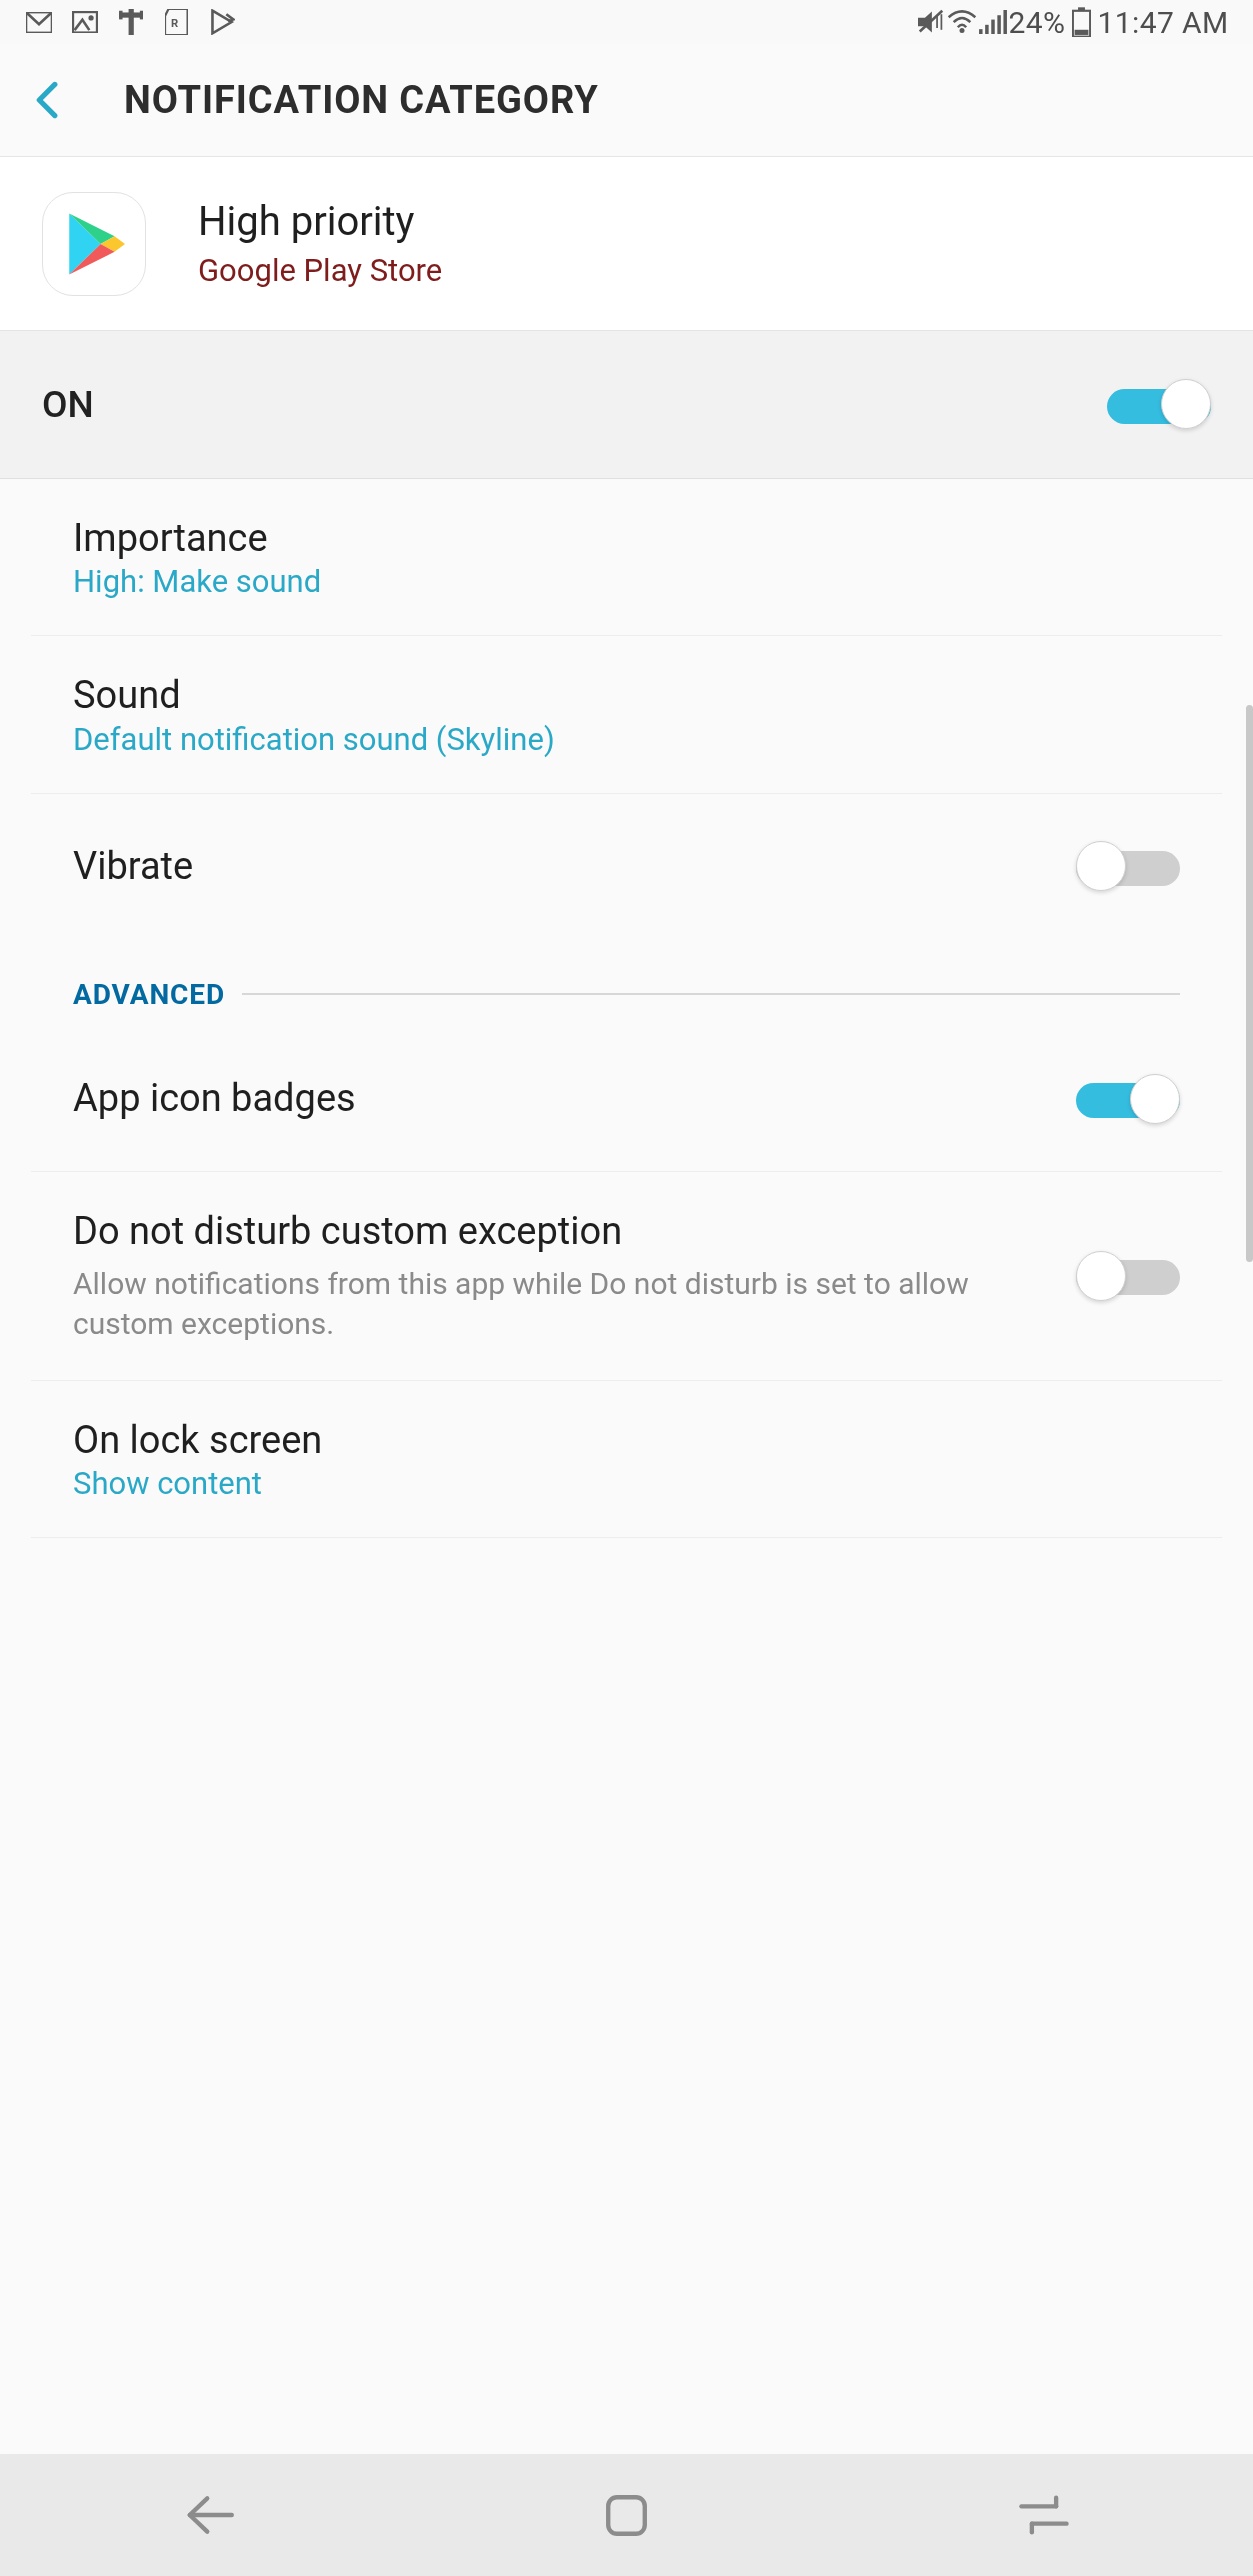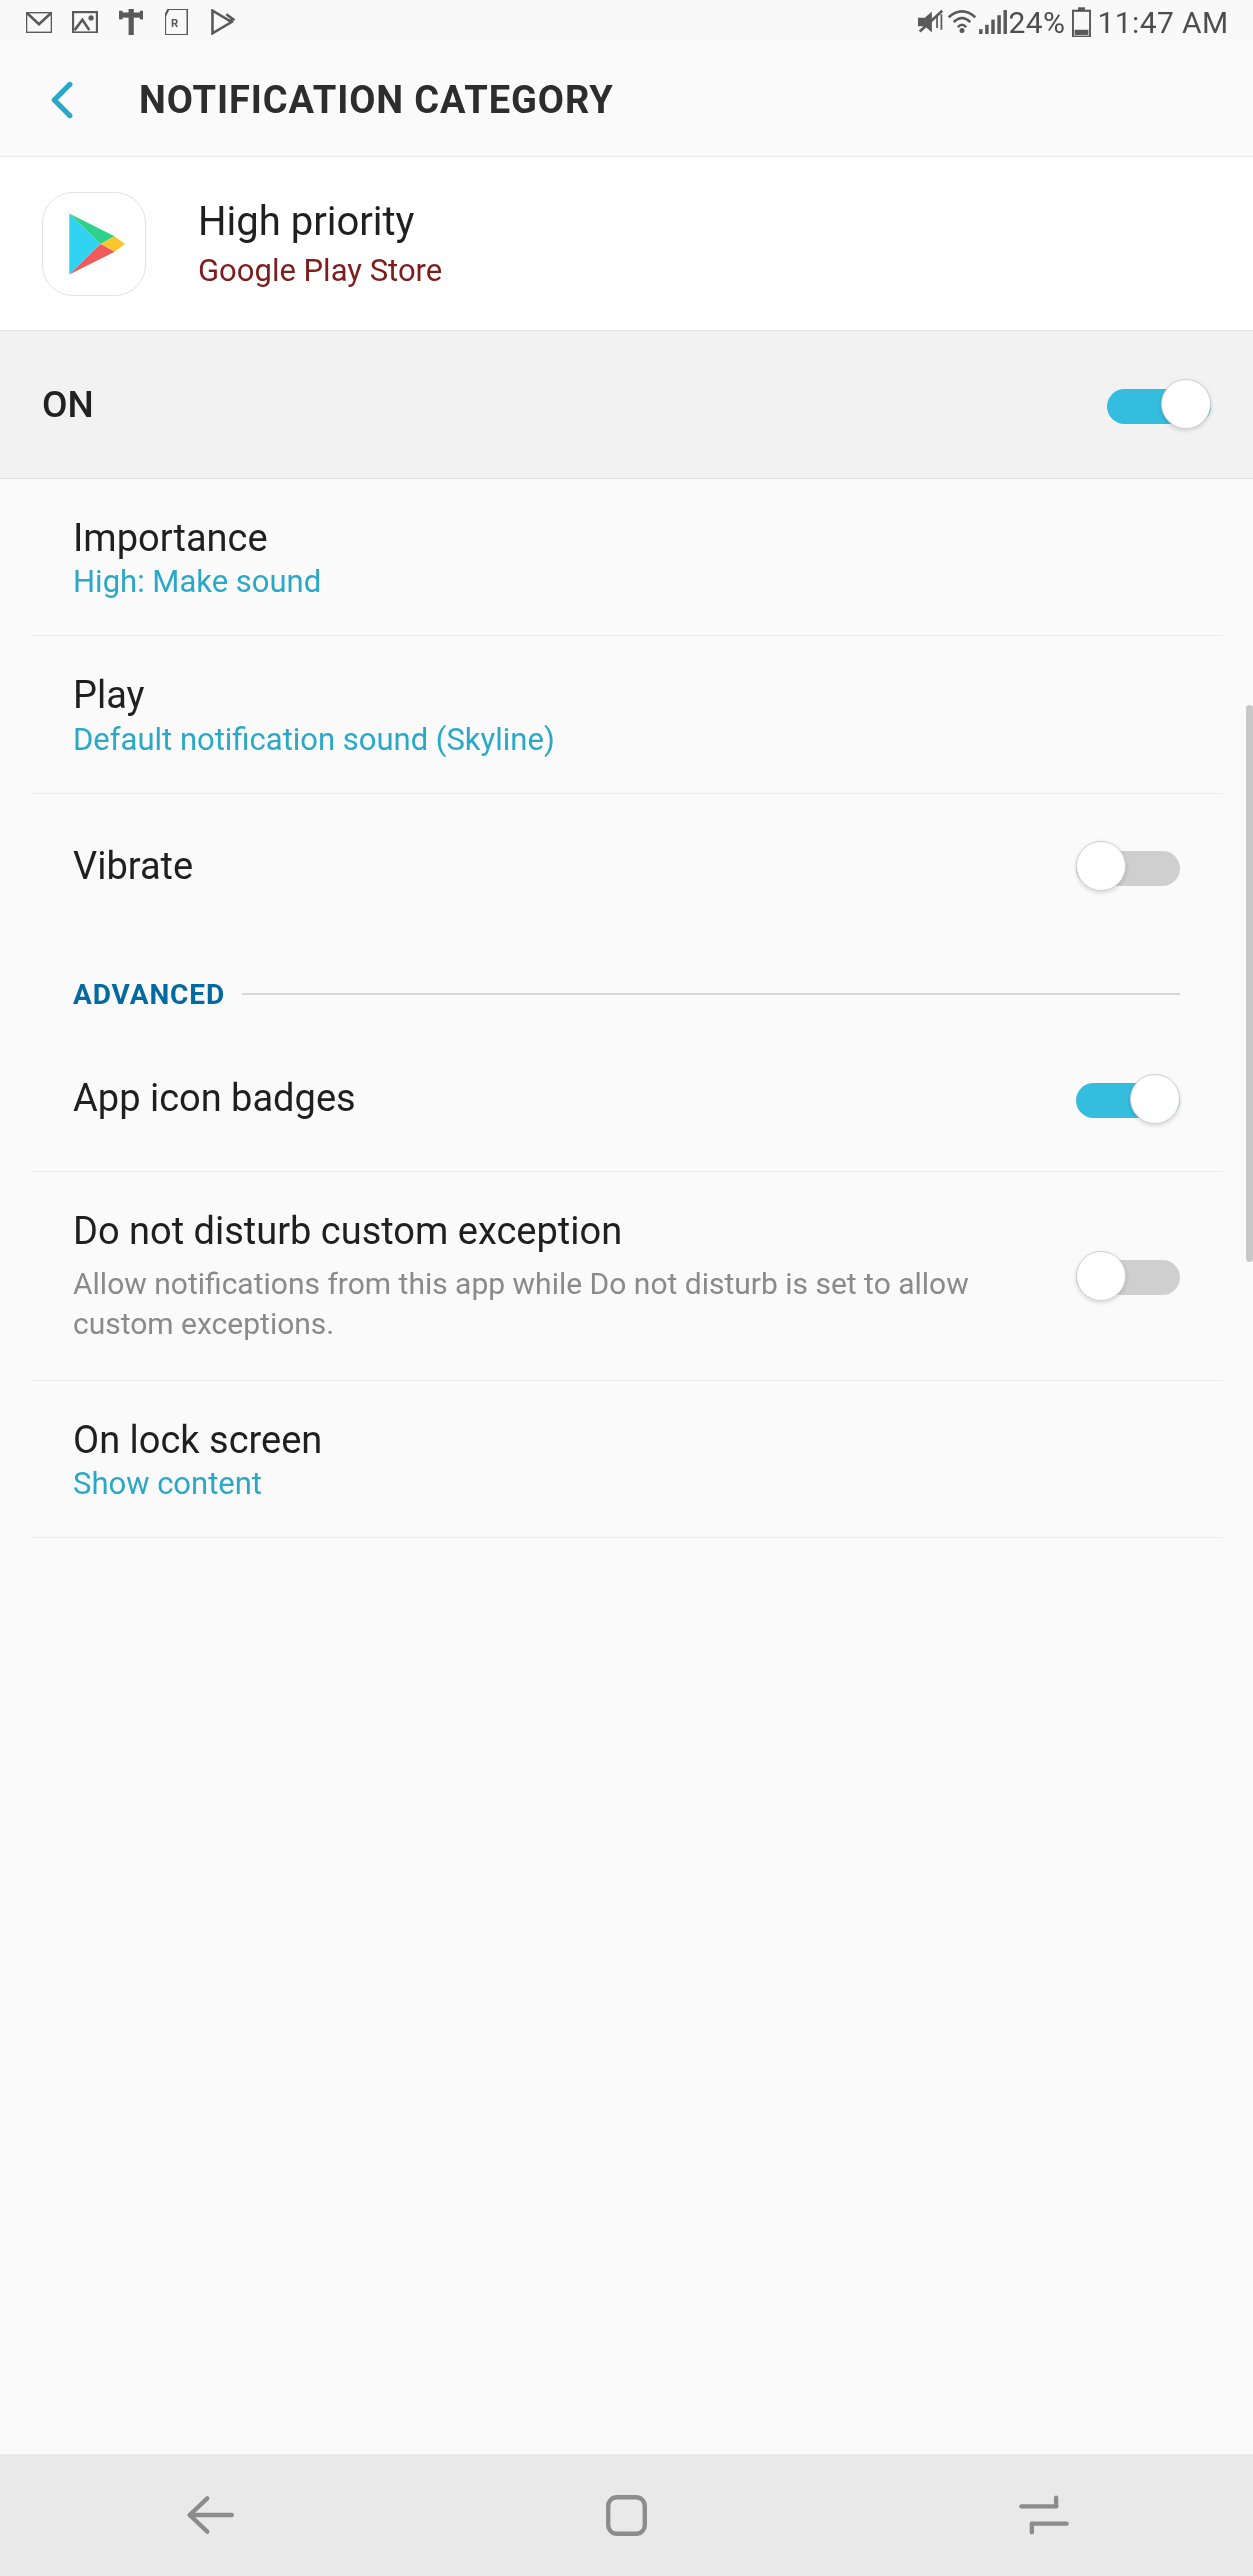--- a/index.html
+++ b/index.html
@@ -21,21 +21,21 @@
     color: #5a5a5a;
   }
   .status-left { display:flex; gap:15.7px; align-items:center; }
   .status-right { display:flex; gap:1px; align-items:center; }
   .status-right .txt { font-size: 30px; color:#4e4e4e; letter-spacing:0.4px;}
   .status-icon { width:30px; height:30px; display:inline-flex; align-items:center; justify-content:center;}
   .titlebar {
     height: 113px;
     display:flex;
     align-items:center;
-    padding-left: 35px;
+    padding-left: 20px;
     background:#fafafa;
     border-bottom:1.7px solid #e6e6e6;
   }
   .back-chevron {
     width:52px; height:52px; display:flex; align-items:center; justify-content:center;
     margin-right: 52px;
   }
   .title-text {
     font-size: 38px;
     font-weight: 700;
@@ -283,21 +283,21 @@
 
   <div class="row">
     <div class="left">
       <div class="rtitle">Importance</div>
       <div class="rsub">High: Make sound</div>
     </div>
   </div>
 
   <div class="row">
     <div class="left">
-      <div class="rtitle">Play</div>
+      <div class="rtitle">Sound</div>
       <div class="rsub">Default notification sound (Skyline)</div>
     </div>
   </div>
 
   <div class="row no-divider">
     <div class="left">
       <div class="rtitle">Vibrate</div>
     </div>
     <div class="toggle">
       <div class="track"></div>

